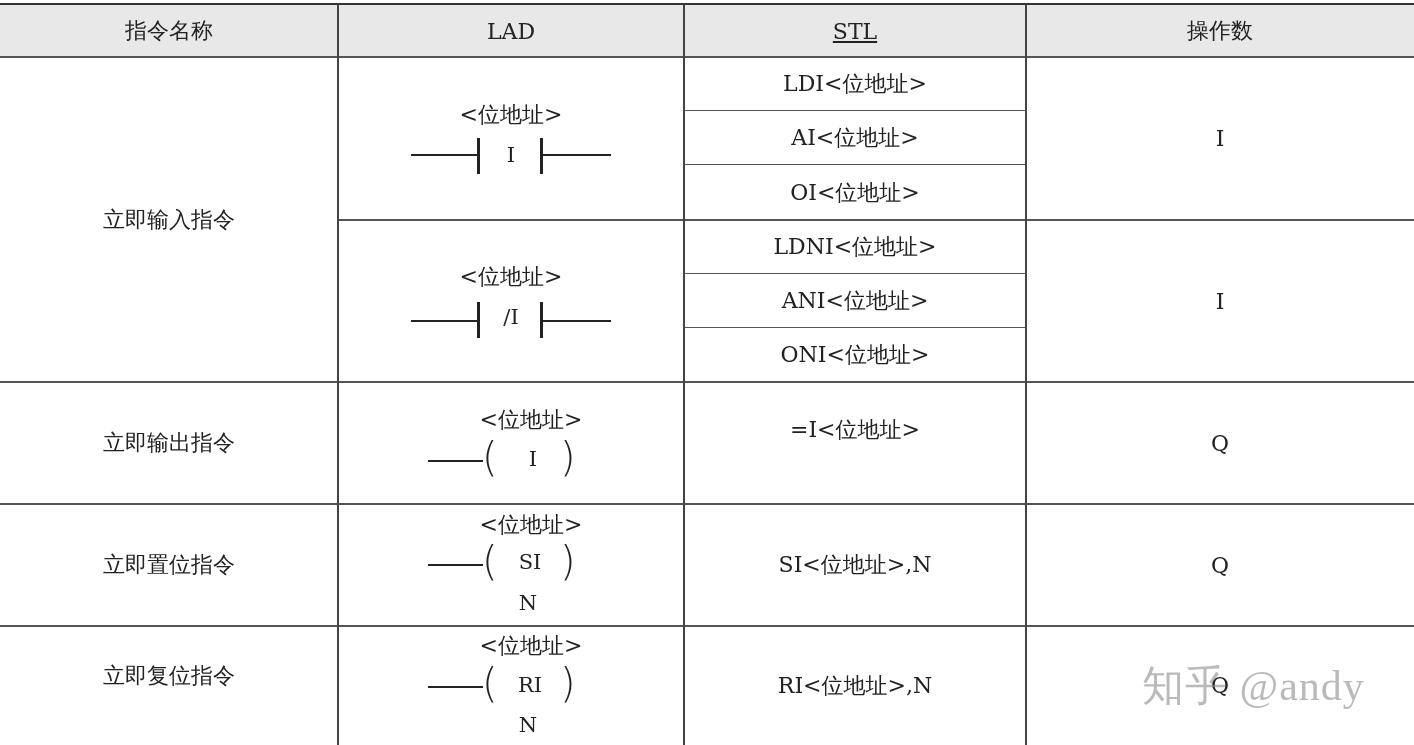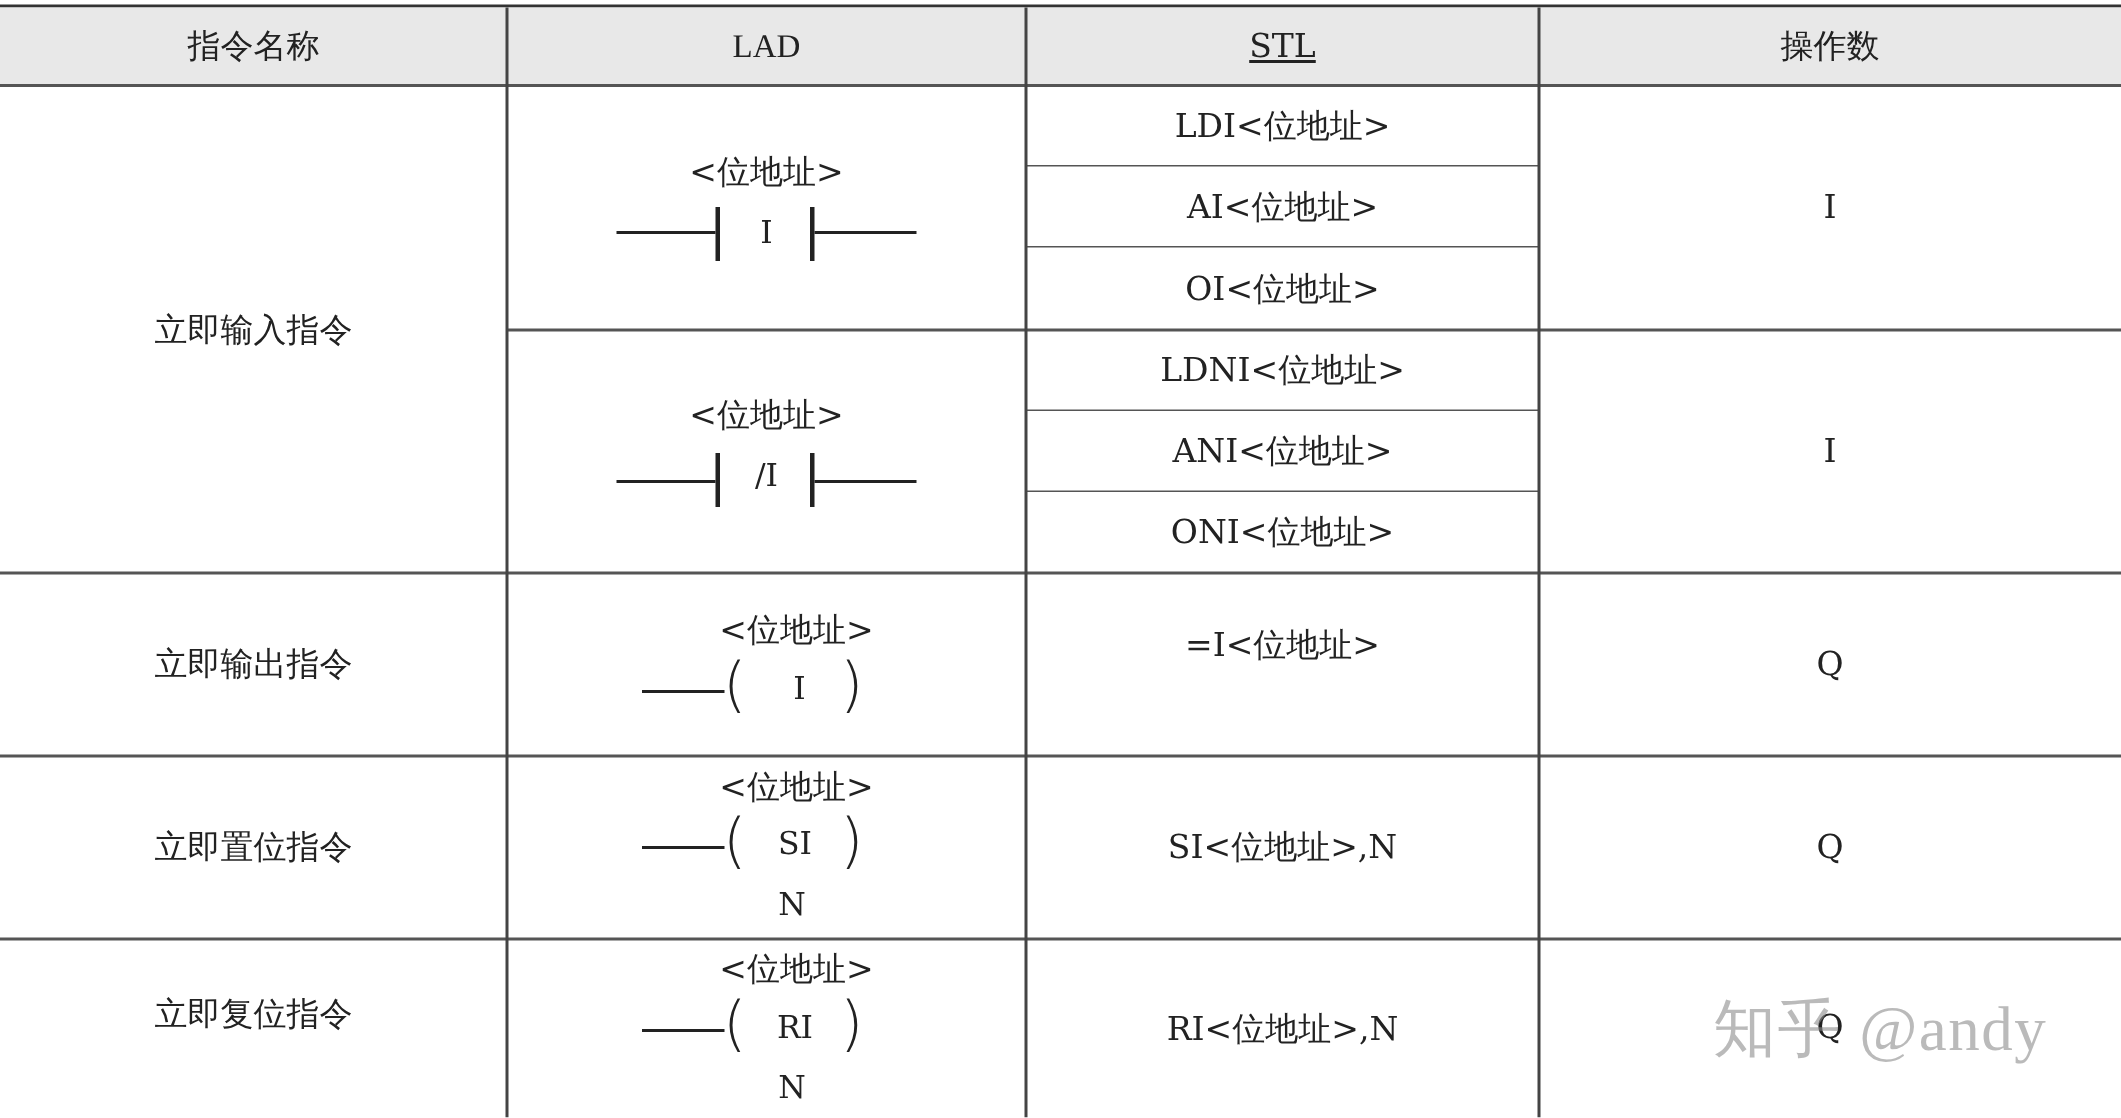--- a/index.html
+++ b/index.html
@@ -16,21 +16,21 @@
 .paren{position:absolute;font-size:40px;font-family:"DejaVu Sans",sans-serif;font-weight:300;}
 .n{position:absolute;font-size:21px;width:40px;text-align:center;}
 .wm{position:absolute;left:1142px;top:658px;font-size:42px;color:rgba(140,140,140,0.6);font-family:Liberation Serif, serif;letter-spacing:1px;}
 </style>
 </head>
 <body>
 
 <div class="top"></div>
 <div class="cell hdr" style="left:0;top:5px;width:1414px;height:52px;"></div>
 <div class="cell" style="left:0;top:5px;width:338px;height:52px;">指令名称</div>
-<div class="cell" style="left:338px;top:5px;width:346px;height:52px;font-family:Liberation Serif, serif;">LAD</div>
+<div class="cell" style="left:338px;top:5px;width:346px;height:52px;">LAD</div>
 <div class="cell" style="left:684px;top:5px;width:342px;height:52px;text-decoration:underline;">STL</div>
 <div class="cell" style="left:1026px;top:5px;width:388px;height:52px;">操作数</div>
 
 <div class="hl" style="left:0;top:56px;width:1414px;"></div>
 <div class="hl" style="left:684px;top:110px;width:342px;height:1px;"></div>
 <div class="hl" style="left:684px;top:164px;width:342px;height:1px;"></div>
 <div class="hl" style="left:338px;top:219px;width:1076px;"></div>
 <div class="hl" style="left:684px;top:273px;width:342px;height:1px;"></div>
 <div class="hl" style="left:684px;top:327px;width:342px;height:1px;"></div>
 <div class="hl" style="left:0;top:381px;width:1414px;"></div>

